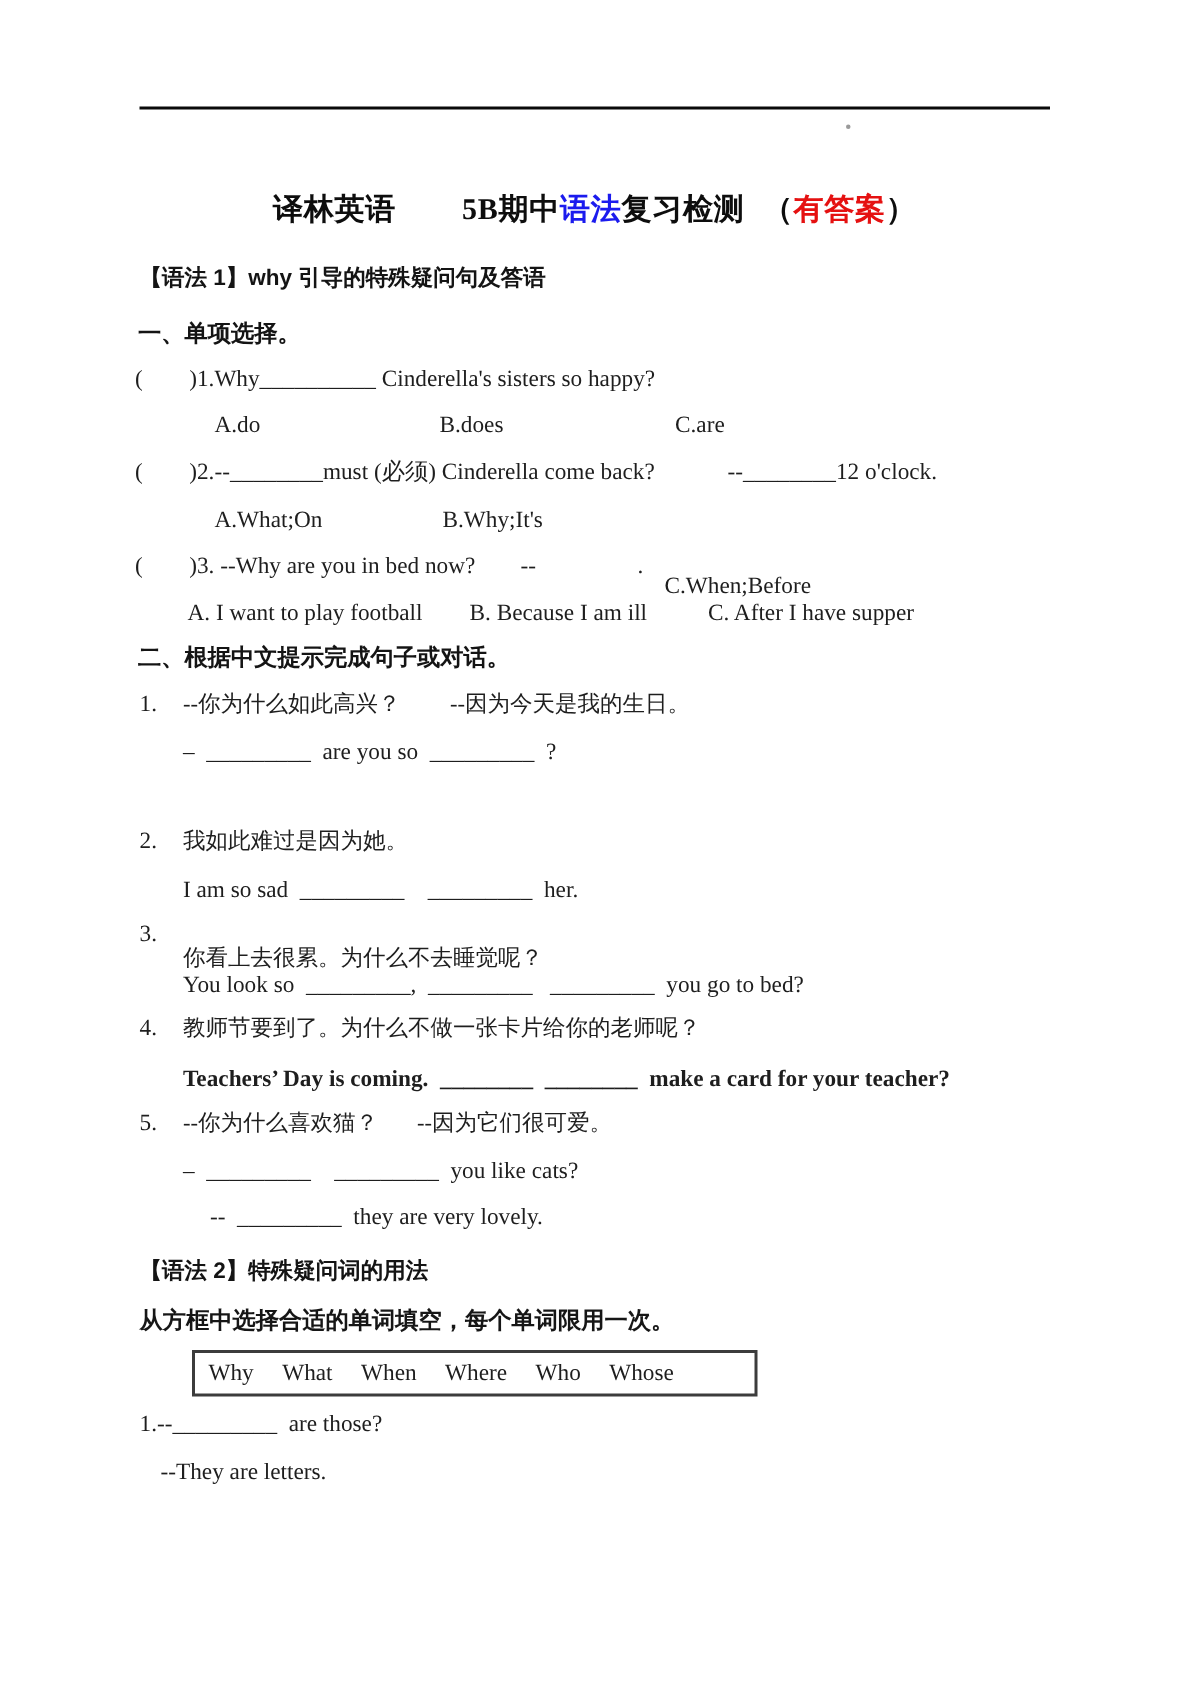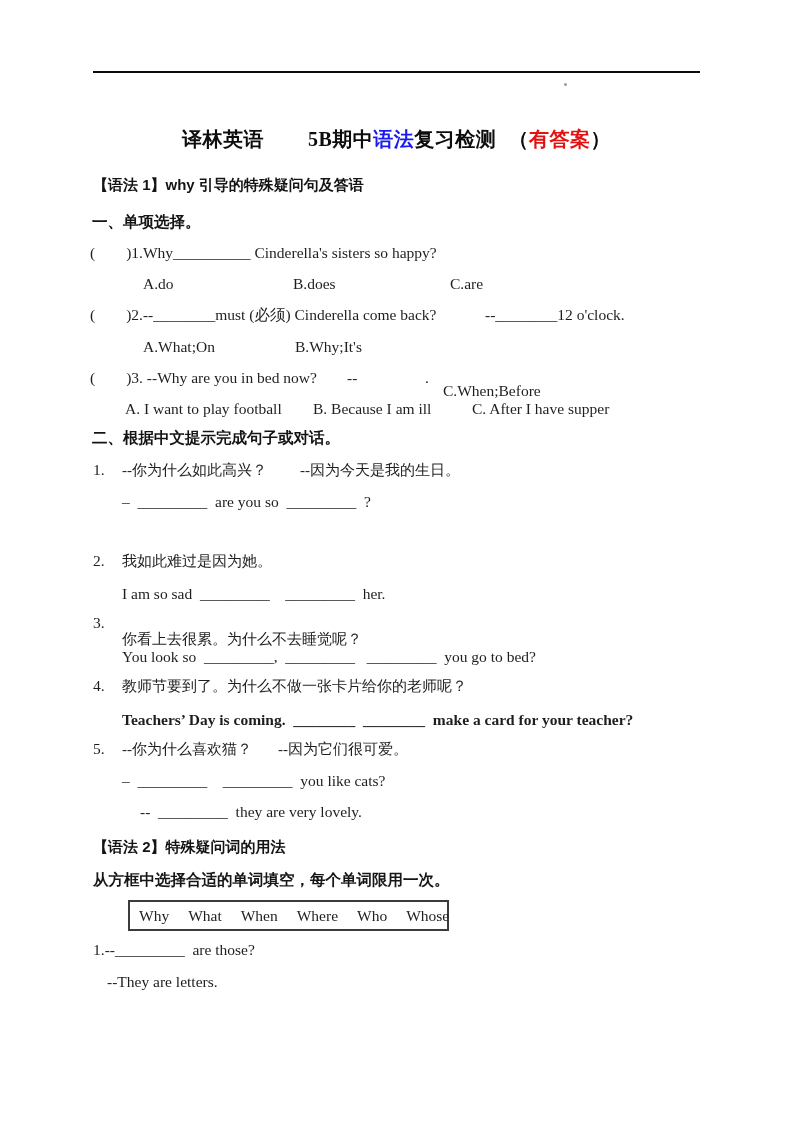--- a/index.html
+++ b/index.html
@@ -20,21 +20,21 @@
   .rule{position:absolute;background:#0a0a0a;}
   .speck{position:absolute;width:3px;height:3px;border-radius:50%;background:#9a9a9a;}
   #title-line{
     position:absolute;top:126px;left:0;width:100%;
     text-align:center;font-size:20px;font-weight:bold;
     font-family:"Liberation Sans", sans-serif;color:#0d0d0d;
     white-space:pre;letter-spacing:0.5px;
   }
   #title-line .serif-part{font-family:"Liberation Serif", serif;margin-left:44px;}
   .word-box{
-    position:absolute;top:900px;left:128px;width:321px;height:31px;
+    position:absolute;top:900px;left:128px;width:377px;height:31px;
     border:2px solid #3c3c3c;box-sizing:border-box;
     display:flex;align-items:center;gap:19px;padding-left:9px;
   }
   .word-box span{font-family:"Liberation Serif", serif;font-size:15.5px;color:#1e1e1e;white-space:pre;}
 </style>
 </head>
 <body>
 
 <div id="page">
 

